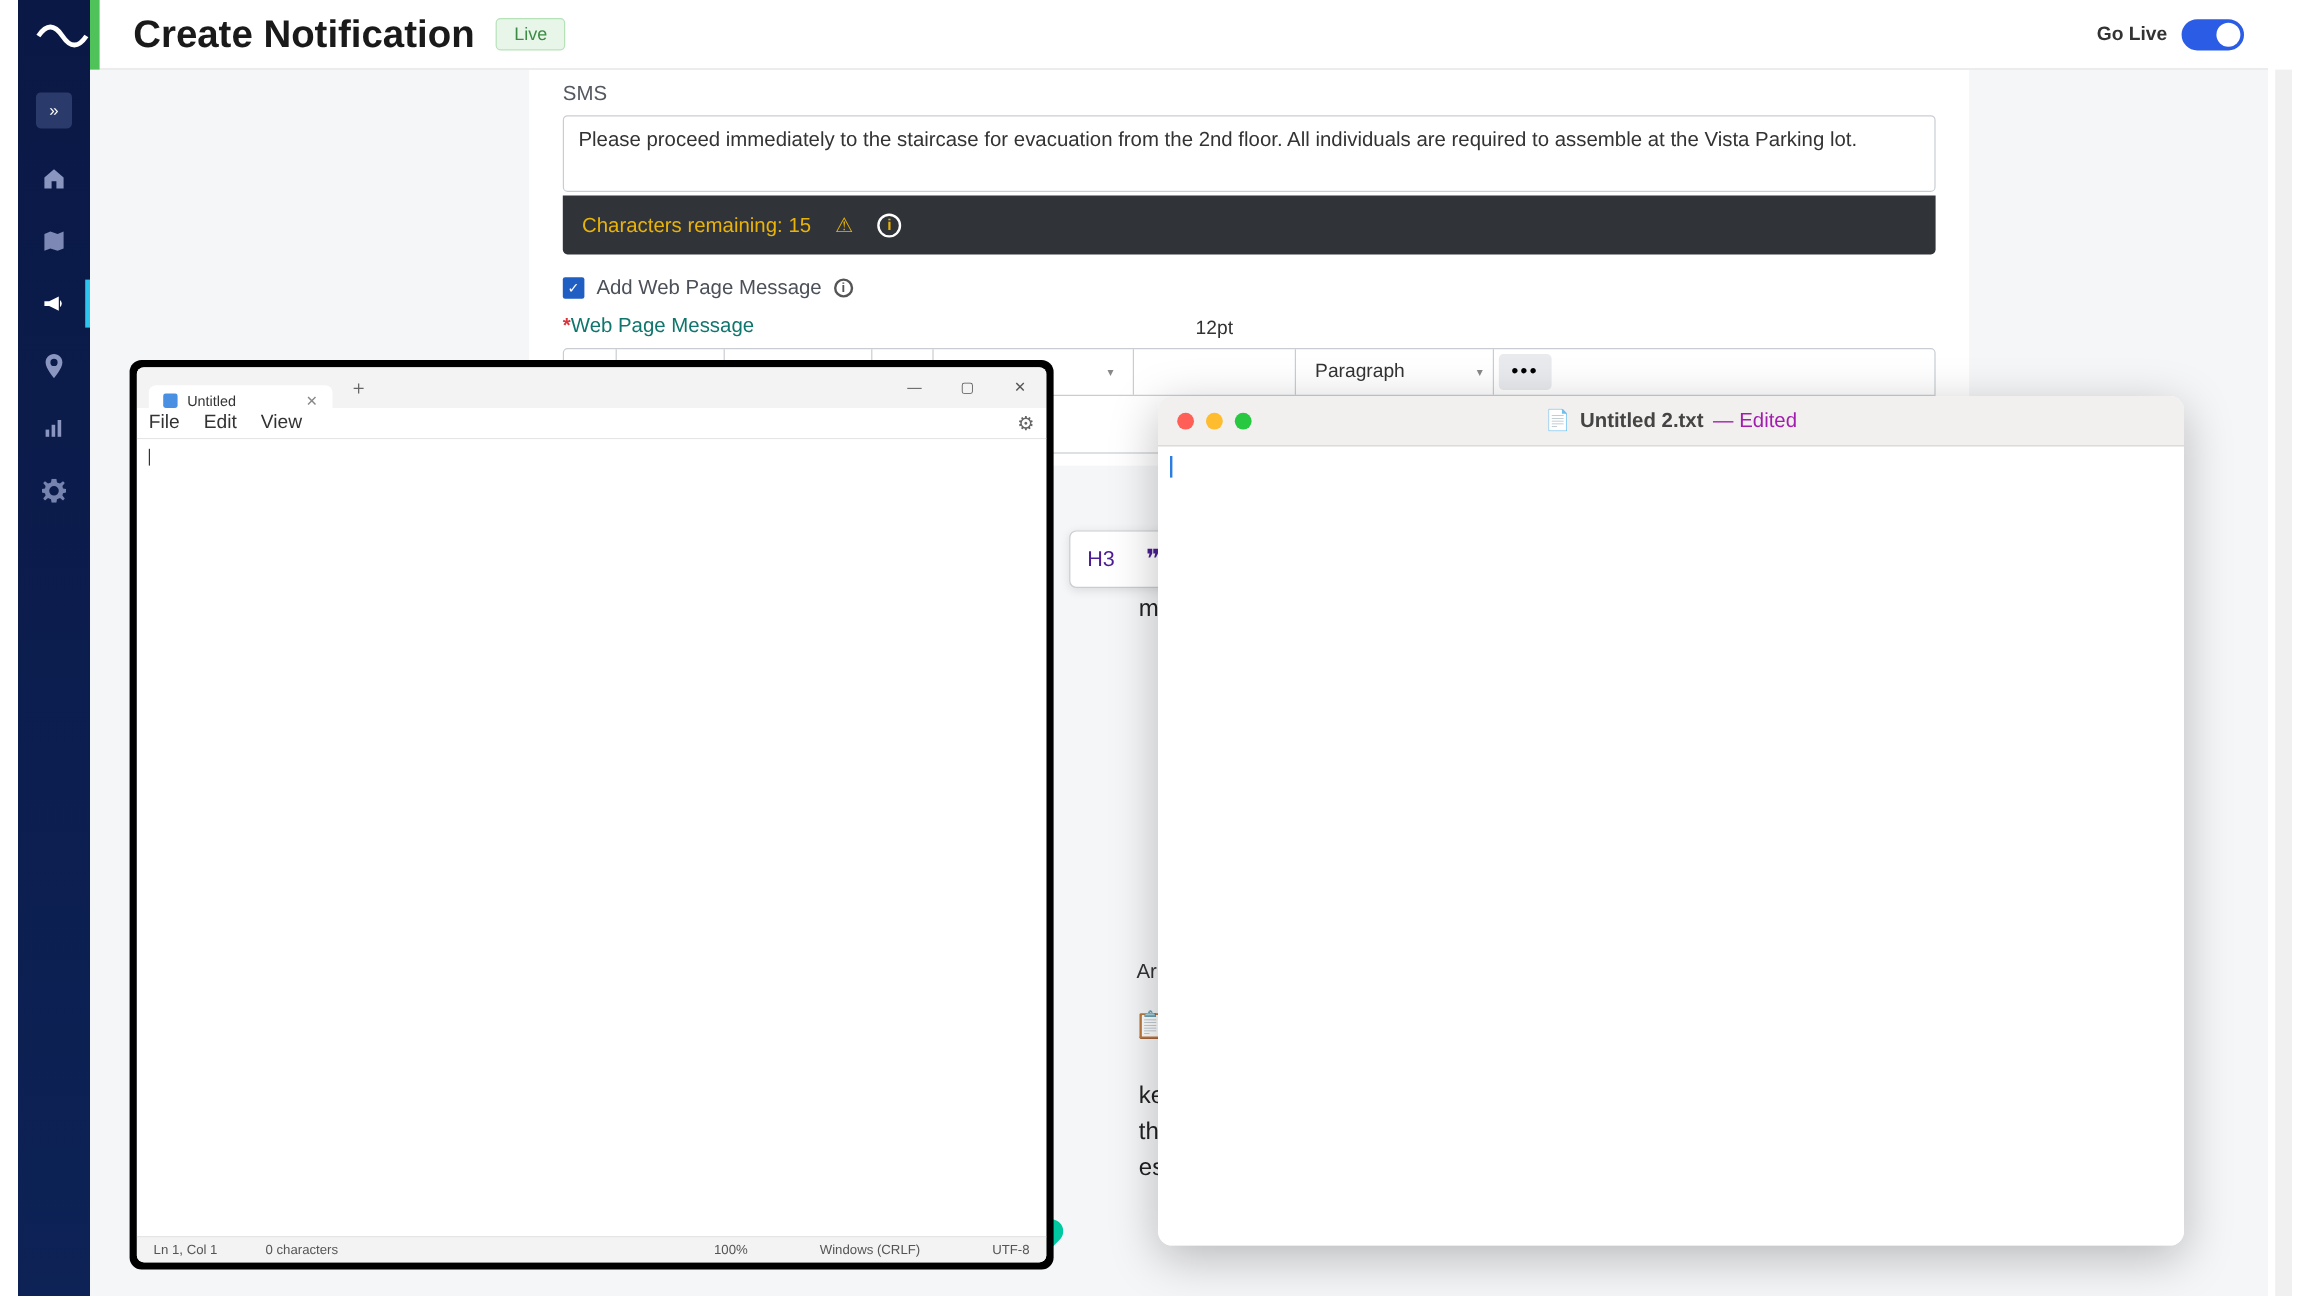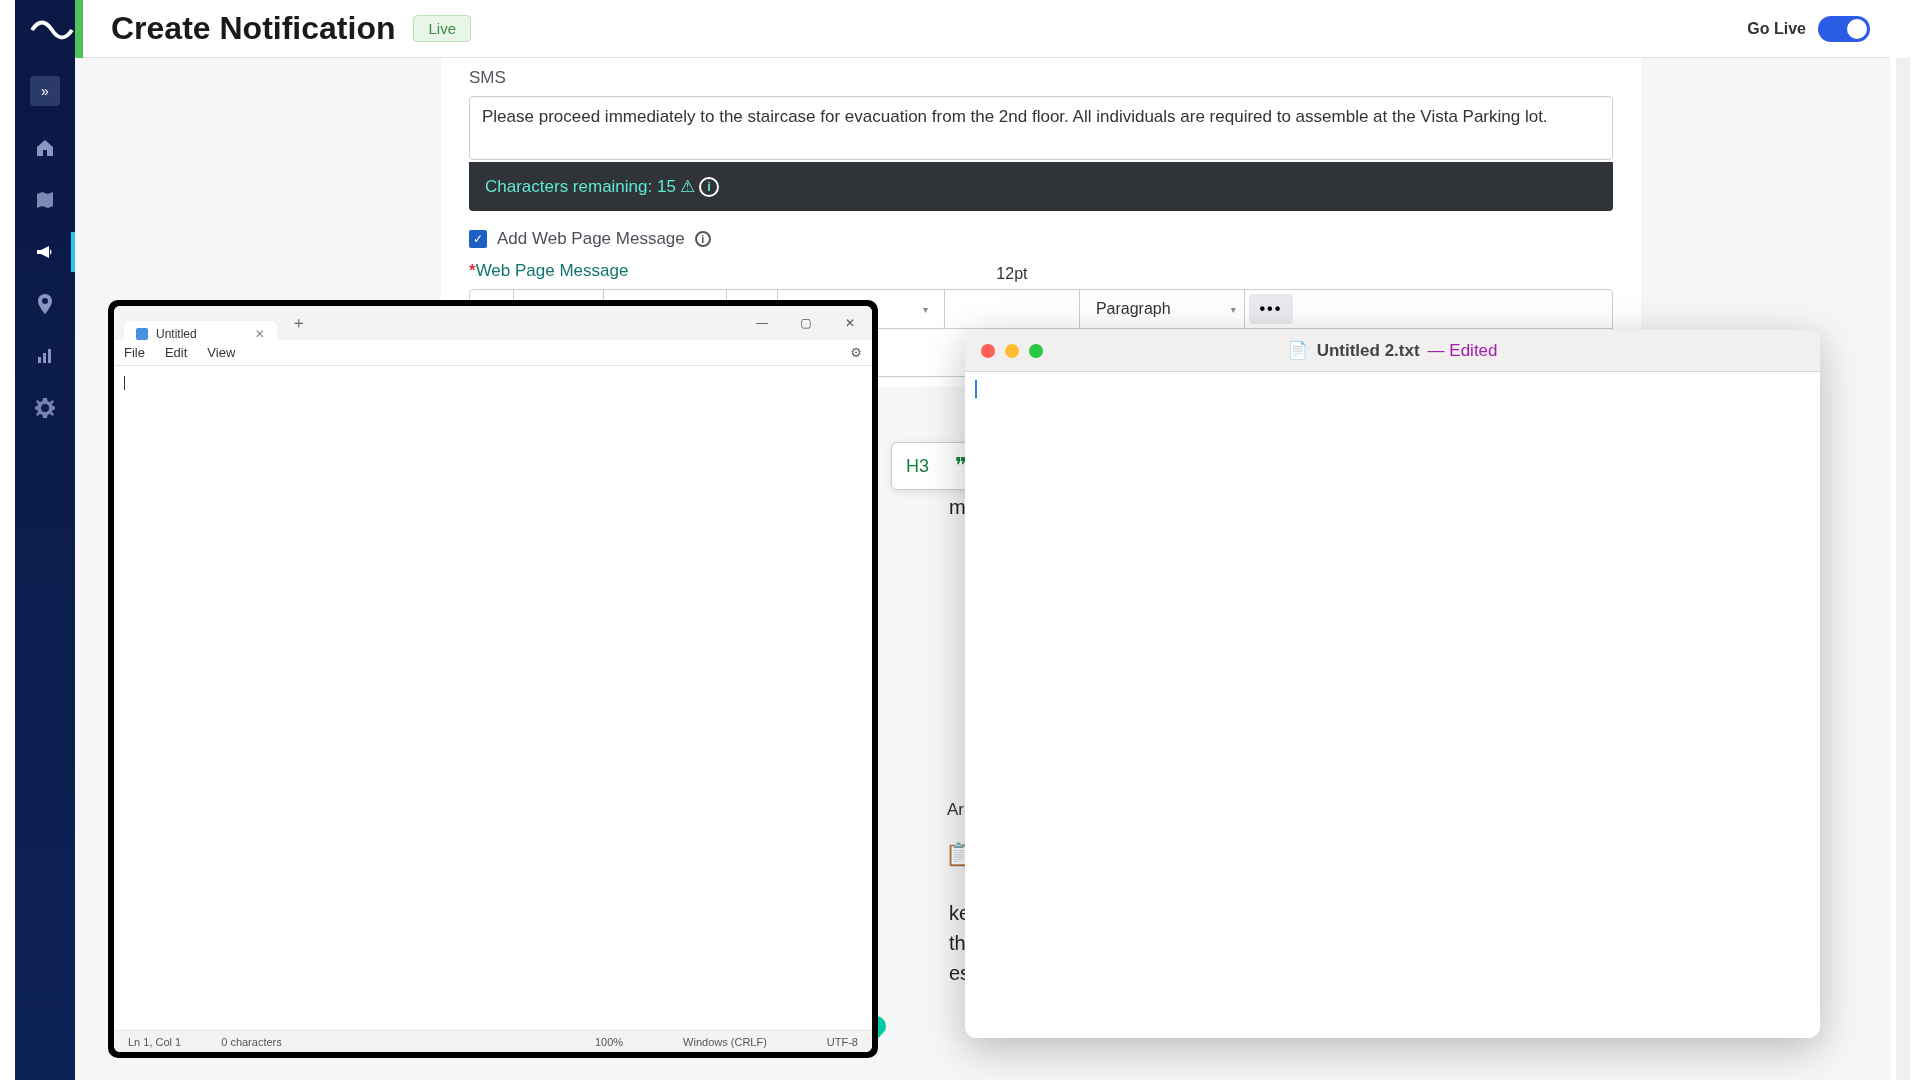--- a/index.html
+++ b/index.html
@@ -24,52 +24,52 @@
     .toggle { width: 52px; height: 26px; background: #2b5ce6; border-radius: 13px; position: relative; cursor: pointer; }
     .toggle::after { content: ''; position: absolute; right: 3px; top: 3px; width: 20px; height: 20px; background: #fff; border-radius: 50%; }
     
     
     .content { position: absolute; left: 75px; top: 58px; right: 30px; bottom: 0; background: #f5f6f8; overflow: hidden; }
     .form-column { position: absolute; left: 366px; top: 0; width: 1200px; background: #fff; padding: 10px 28px; }
     
     .field-label { font-size: 17px; color: #54585f; margin-bottom: 8px; }
     .required { color: #d9363e; font-weight: 700; }
     .textarea-box { width: 100%; border: 1px solid #c9cdd3; border-radius: 4px; padding: 10px 12px; font-size: 17px; color: #333; min-height: 64px; resize: none; font-family: inherit; }
-    .char-bar { background: #303338; color: #5eead4; padding: 14px 16px; font-size: 17px; display: flex; align-items: center; gap: 4px; border-radius: 0 0 4px 4px; margin-top: -2px; }
+    .char-bar { background: #303338; color: #eab308; padding: 14px 16px; font-size: 17px; display: flex; align-items: center; gap: 20px; border-radius: 0 0 4px 4px; margin-top: -2px; }
     
     .checkbox-row { display: flex; align-items: center; gap: 10px; margin: 18px 0 12px; }
     .checkbox { width: 18px; height: 18px; background: #1f5fc4; border-radius: 2px; display: flex; align-items: center; justify-content: center; color: #fff; font-size: 12px; }
     .checkbox-label { font-size: 17px; color: #4c5059; }
     
     .editor-toolbar { display: flex; border: 1px solid #c9cdd3; border-radius: 4px 4px 0 0; height: 40px; align-items: stretch; }
     .tb-group { display: flex; align-items: center; border-right: 1px solid #c9cdd3; }
     .tb-btn { padding: 0 16px; display: flex; align-items: center; cursor: pointer; font-size: 15px; color: #333; }
     .tb-select { display: flex; align-items: center; padding: 0 16px; gap: 60px; font-size: 16px; color: #333; cursor: pointer; }
     .tb-select.font { width: 166px; justify-content: space-between; }
     .tb-select.size { width: 134px; justify-content: space-between; flex-direction: column; }
     .tb-select.para { width: 164px; justify-content: space-between; }
     .tb-more { width: 44px; display: flex; align-items: center; justify-content: center; cursor: pointer; background: #e8eaed; margin: 4px; border-radius: 4px; font-weight: 700; letter-spacing: 2px; }
     .chev { font-size: 10px; color: #888; }
     
     .editor-second-row { display: flex; border-left: 1px solid #c9cdd3; border-right: 1px solid #c9cdd3; height: 48px; align-items: stretch; }
     
     .heading-popup { position: absolute; left: 816px; top: 384px; background: #fff; border: 1px solid #c9cdd3; border-radius: 6px; padding: 10px 14px; display: flex; gap: 26px; align-items: center; box-shadow: 0 2px 8px rgba(0,0,0,0.1); z-index: 5; }
-    .heading-popup span { font-size: 18px; color: #15803d; cursor: pointer; }
+    .heading-popup span { font-size: 18px; color: #4c1d95; cursor: pointer; }
     
     
     .notepad-window { position: absolute; left: 108px; top: 300px; width: 770px; height: 758px; background: #000; border-radius: 10px; z-index: 20; padding: 6px; }
     .notepad-inner { width: 100%; height: 100%; background: #f3f3f3; border-radius: 6px; display: flex; flex-direction: column; overflow: hidden; }
     .np-titlebar { height: 34px; background: #f3f3f3; display: flex; align-items: center; padding: 0 0 0 10px; }
     .np-tab { display: flex; align-items: center; gap: 8px; background: #fff; border-radius: 6px 6px 0 0; padding: 6px 12px; margin-top: 21px; font-size: 12px; color: #333; }
     .np-tab-icon { width: 12px; height: 12px; background: #4a90e2; border-radius: 2px; }
     .np-tab-close { color: #888; font-size: 12px; margin-left: 50px; cursor: pointer; }
     .np-addtab { margin-left: 14px; color: #666; font-size: 16px; cursor: pointer; }
     .np-wincontrols { margin-left: auto; display: flex; }
     .np-wc { width: 44px; height: 34px; display: flex; align-items: center; justify-content: center; color: #555; font-size: 12px; cursor: pointer; }
-    .np-menubar { height: 26px; background: #fff; border-bottom: 1px solid #e5e5e5; display: flex; align-items: center; padding: 0 10px; gap: 20px; font-size: 13px; color: #333; }
+    .np-menubar { height: 26px; background: #fff; border-bottom: 1px solid #e5e5e5; display: flex; align-items: center; padding: 0 10px; gap: 20px; font-size: 16px; color: #333; }
     .np-menu-item { cursor: pointer; }
     .np-gear { margin-left: auto; cursor: pointer; color: #666; }
     .np-textarea { flex: 1; background: #fff; padding: 8px 10px; font-size: 13px; color: #333; font-family: Consolas, monospace; }
     .np-cursor { display: inline-block; width: 1px; height: 14px; background: #333; vertical-align: middle; }
     .np-statusbar { height: 22px; background: #f3f3f3; border-top: 1px solid #e5e5e5; display: flex; align-items: center; padding: 0 14px; font-size: 11px; color: #555; gap: 40px; }
     .np-status-right { margin-left: auto; display: flex; gap: 60px; }
     
     
     .textedit-window { position: absolute; left: 965px; top: 330px; width: 855px; height: 708px; background: #fff; border-radius: 12px; box-shadow: 0 10px 40px rgba(0,0,0,0.25); z-index: 15; overflow: hidden; display: flex; flex-direction: column; }
     .te-titlebar { height: 42px; background: #f2f0ee; border-bottom: 1px solid #d8d6d4; display: flex; align-items: center; padding: 0 16px; gap: 10px; position: relative; }

